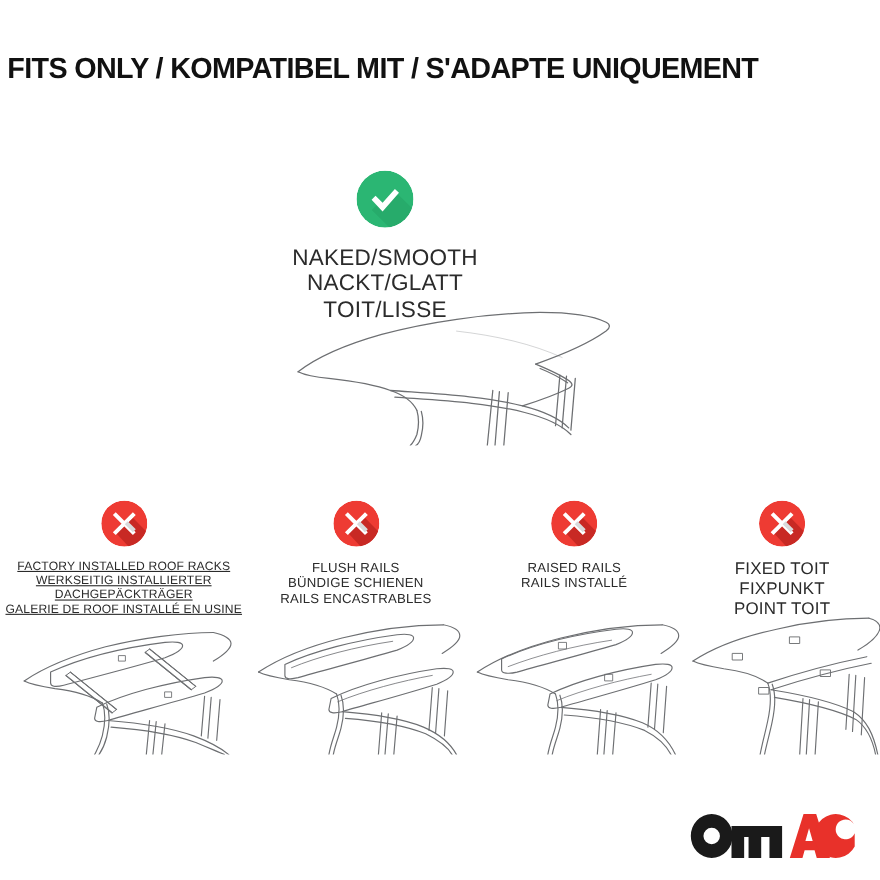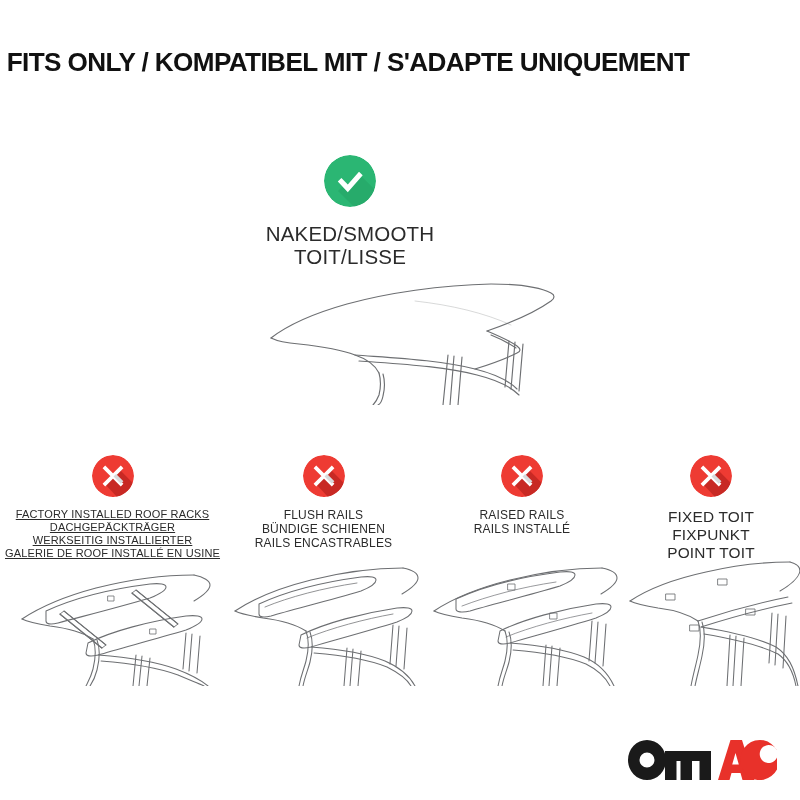--- a/index.html
+++ b/index.html
@@ -136,20 +136,21 @@
   <span class="badge">
     <svg viewBox="0 0 52 52" xmlns="http://www.w3.org/2000/svg">
       <circle cx="26" cy="26" r="26" fill="#2BB673"></circle>
       <path d="M26 52a26 26 0 0 0 24.6-17.6L38.4 22.2 20 30l-6 6 16 15.8A26 26 0 0 0 26 52z" fill="#1E8E56" opacity="0.28"></path>
       <path d="M13.8 26.6l3.6-3.6 6.4 6.4L35 16.8l3.7 3.5-14.9 17z" fill="#ffffff"></path>
     </svg>
   </span>
 
   <div class="good-labels">
     <div>NAKED/SMOOTH</div>
+    <div>NACKT/GLATT</div>
     <div>TOIT/LISSE</div>
   </div>
 </div>
 
 <div class="roof-smooth">
   <svg viewBox="0 0 330 130" xmlns="http://www.w3.org/2000/svg" fill="none" stroke="#6d6f72" stroke-width="1.15" stroke-linecap="round" stroke-linejoin="round">
 
     <path d="M16 63 C34 49 60 38 92 29 C132 18 186 10 236 9 C262 9 284 12 296 18
              C300 20 300 23 296 26 C282 36 258 47 232 56"></path>
     <path d="M16 63 C22 66 32 68 44 69 C62 71 84 74 100 80 C112 84 120 90 124 98"></path>
@@ -181,22 +182,22 @@
     <span class="bad-badge">
       <svg viewBox="0 0 42 42" xmlns="http://www.w3.org/2000/svg">
         <circle cx="21" cy="21" r="21" fill="#EE3B33"></circle>
         <path d="M21 42a21 21 0 0 0 19.8-14L29 16 17 22l-5 6 12.8 13.8A21 21 0 0 0 21 42z" fill="#A91B18" opacity="0.55"></path>
         <path d="M13.2 10.6l18.2 18.2-2.6 2.6-18.2-18.2zM31.4 13.2L13.2 31.4l-2.6-2.6 18.2-18.2z" fill="#ffffff"></path>
         <path d="M21.5 21.5l7.3 7.3 2.6-2.6-7.3-7.3z" fill="#d9dadb"></path>
       </svg>
     </span>
     <div class="bad-labels">
       <div>FACTORY INSTALLED ROOF RACKS</div>
+      <div>WERKSEITIG INSTALLIERTER</div>
       <div>DACHGEPÄCKTRÄGER</div>
-      <div>WERKSEITIG INSTALLIERTER</div>
       <div>GALERIE DE ROOF INSTALLÉ EN USINE</div>
     </div>
 
     <div class="roof-small">
       <svg viewBox="0 0 225 135" xmlns="http://www.w3.org/2000/svg" fill="none" stroke="#6d6f72" stroke-width="1.05" stroke-linecap="round" stroke-linejoin="round">
 
         <path d="M22 68 C40 56 66 45 96 37 C128 29 166 24 194 24"></path>
         <path d="M22 68 C28 71 38 73 50 75 C66 77 82 81 93 88"></path>
         <path d="M194 24 C204 26 210 30 210 34 C210 38 204 44 194 50"></path>
 

